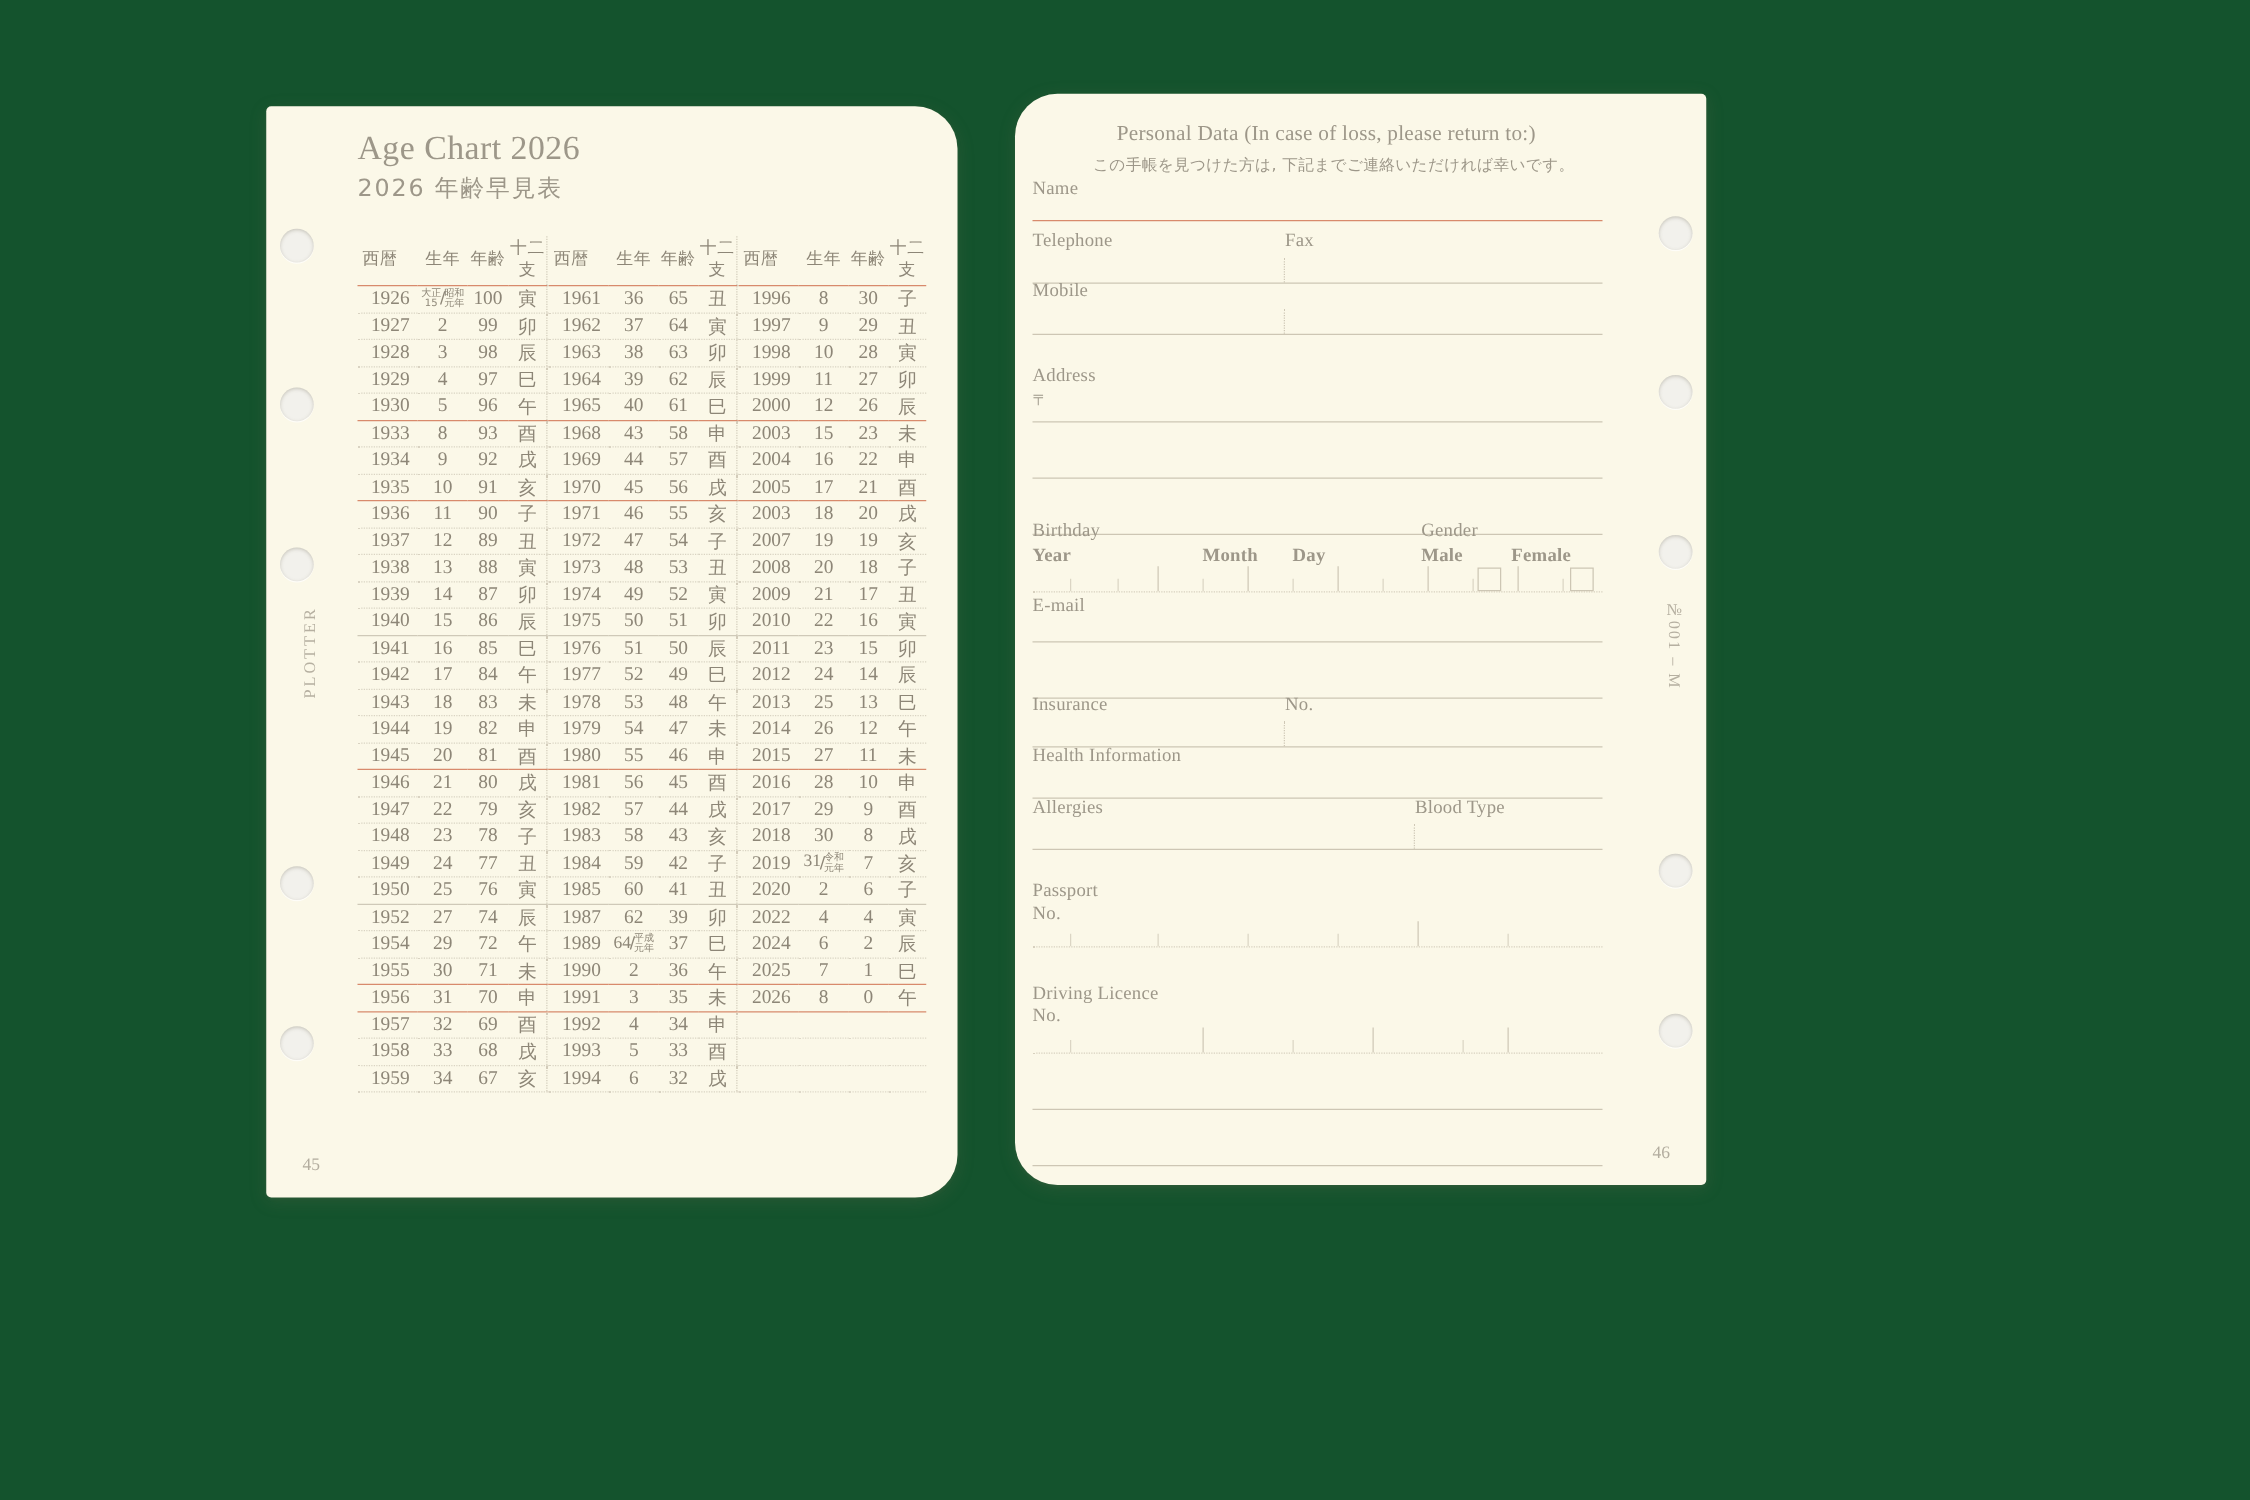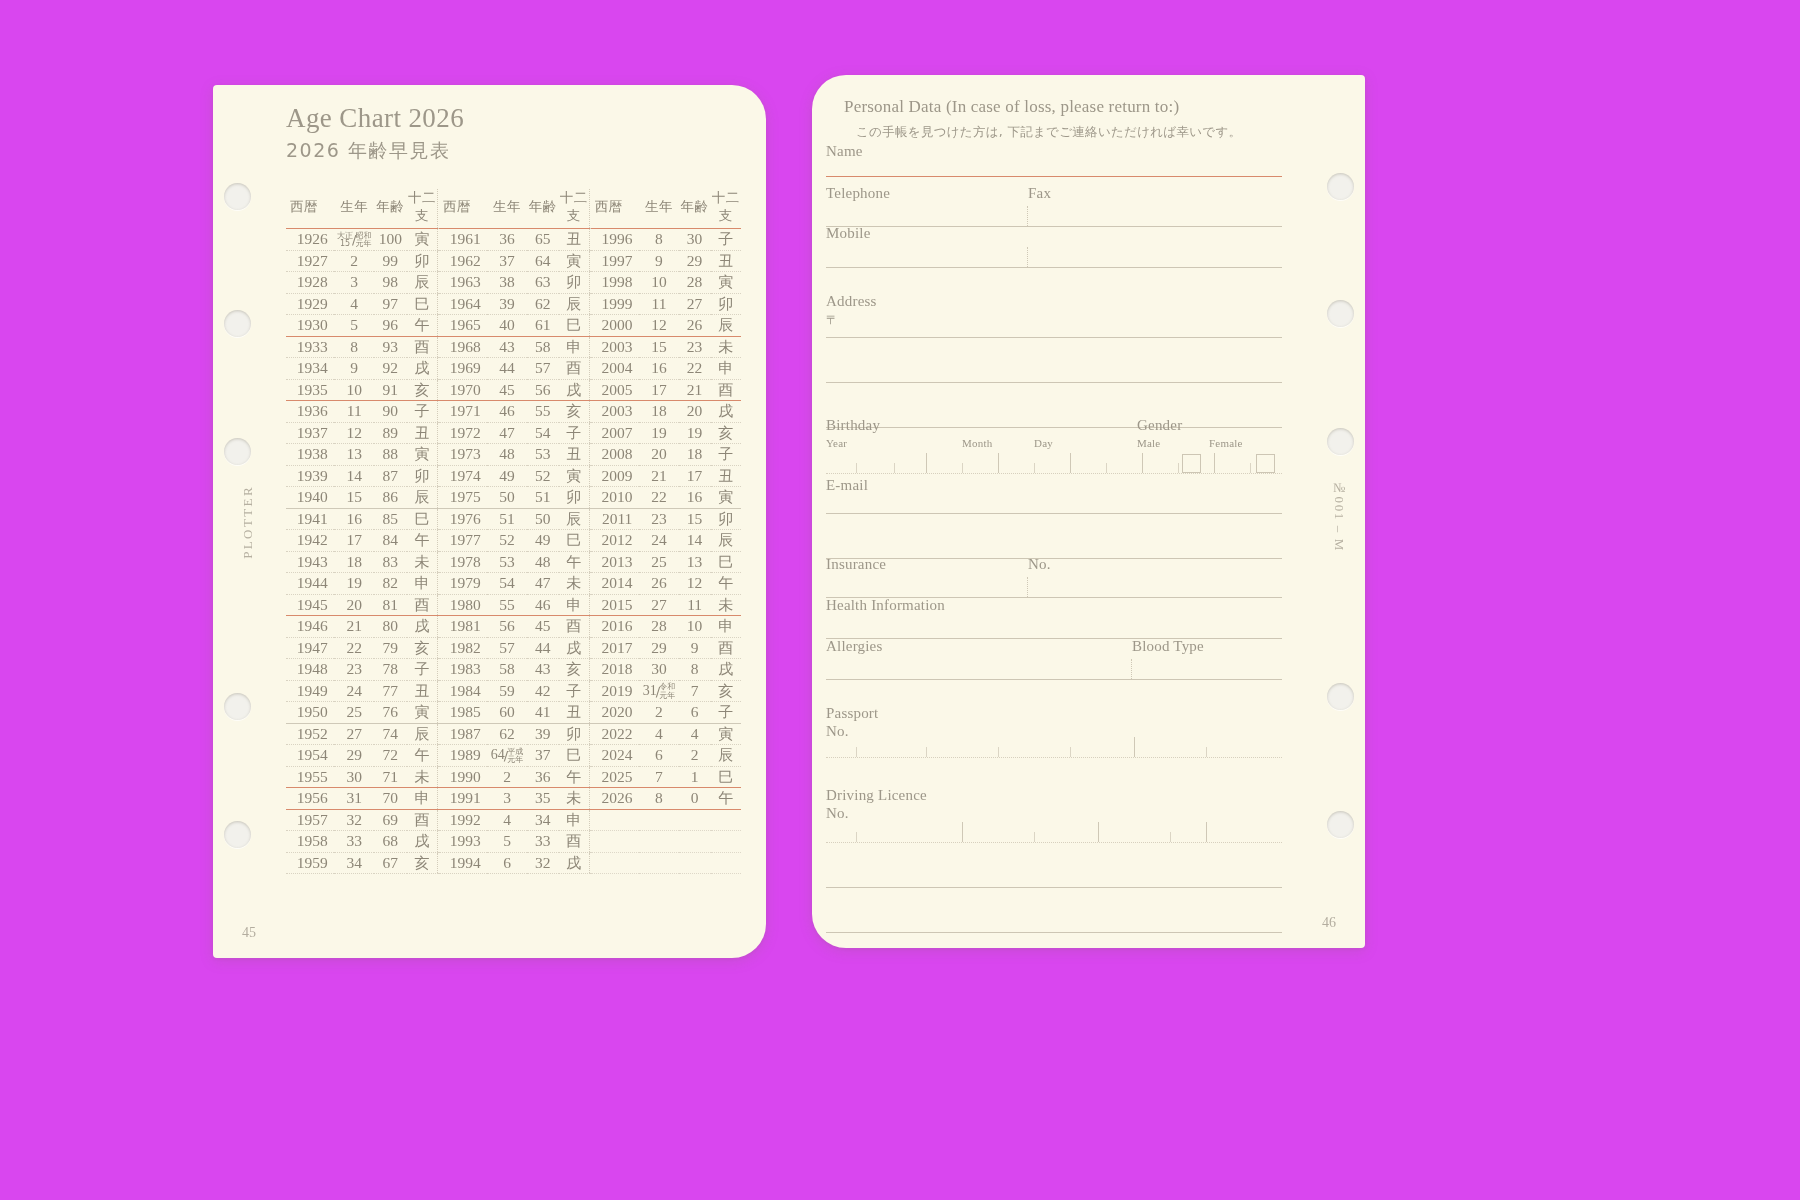--- a/index.html
+++ b/index.html
@@ -2,21 +2,21 @@
 <html><head>
 <meta charset="utf-8">
 <style>
   html,body{margin:0;padding:0;}
   body{
     width:1800px;height:1200px;
     background:#ffffff;
     font-family:"Liberation Serif", serif;
     overflow:hidden;
   }
-  .scene{position:relative;width:1800px;height:1200px;background:#d946ef;}
+  .scene{position:relative;width:1800px;height:1200px;background:#14532d;}
 
   
   .page{
     position:absolute;
     background:#fbf8e8;
     box-shadow: 0 3px 14px rgba(120,115,90,.18), 0 1px 3px rgba(120,115,90,.12);
   }
   #page-left{
     left:213px; top:85px; width:553px; height:873px;
     border-radius:4px 34px 34px 4px;
@@ -100,32 +100,32 @@
   .era2{
     display:inline-block;font-size:8px;line-height:8.5px;
     font-family:"DejaVu Sans", sans-serif;color:#8d8677;
     vertical-align:middle;
   }
   .era2 .slash{display:inline-block;font-size:13px;vertical-align:middle;margin:0 -1px;}
   .era2 .stk{display:inline-block;text-align:center;vertical-align:middle;}
   .era-num{font-family:"Liberation Serif",serif;font-size:14px;}
 
   
-  .form{position:absolute;left:32px;top:22px;width:470px;}
+  .form{position:absolute;left:14px;top:22px;width:470px;text-align:center;}
   .form-head{font-size:17px;color:#9d9789;letter-spacing:.2px;}
   .form-head-ja{
     font-size:12.5px;color:#9d9789;margin-top:7px;letter-spacing:.3px;
     font-family:"DejaVu Sans", sans-serif;
     margin-left:12px;
   }
   .lbl{
     position:absolute;font-size:15px;color:#9d9789;letter-spacing:.2px;
     white-space:nowrap;
   }
-  .lbl.sm{font-size:11px;}
+  .lbl.sm{font-size:15px;font-weight:bold;}
   .lbl.ja{font-family:"DejaVu Sans", sans-serif;font-size:12px;}
   .rline{
     position:absolute;height:0;border-top:1px solid #cdc6b4;
   }
   .rline.dot{border-top:1px dotted #d7d0be;}
   .vtick{
     position:absolute;width:0;border-left:1px dotted #cfc8b6;
   }
   .cbox{
     position:absolute;width:17px;height:17px;

